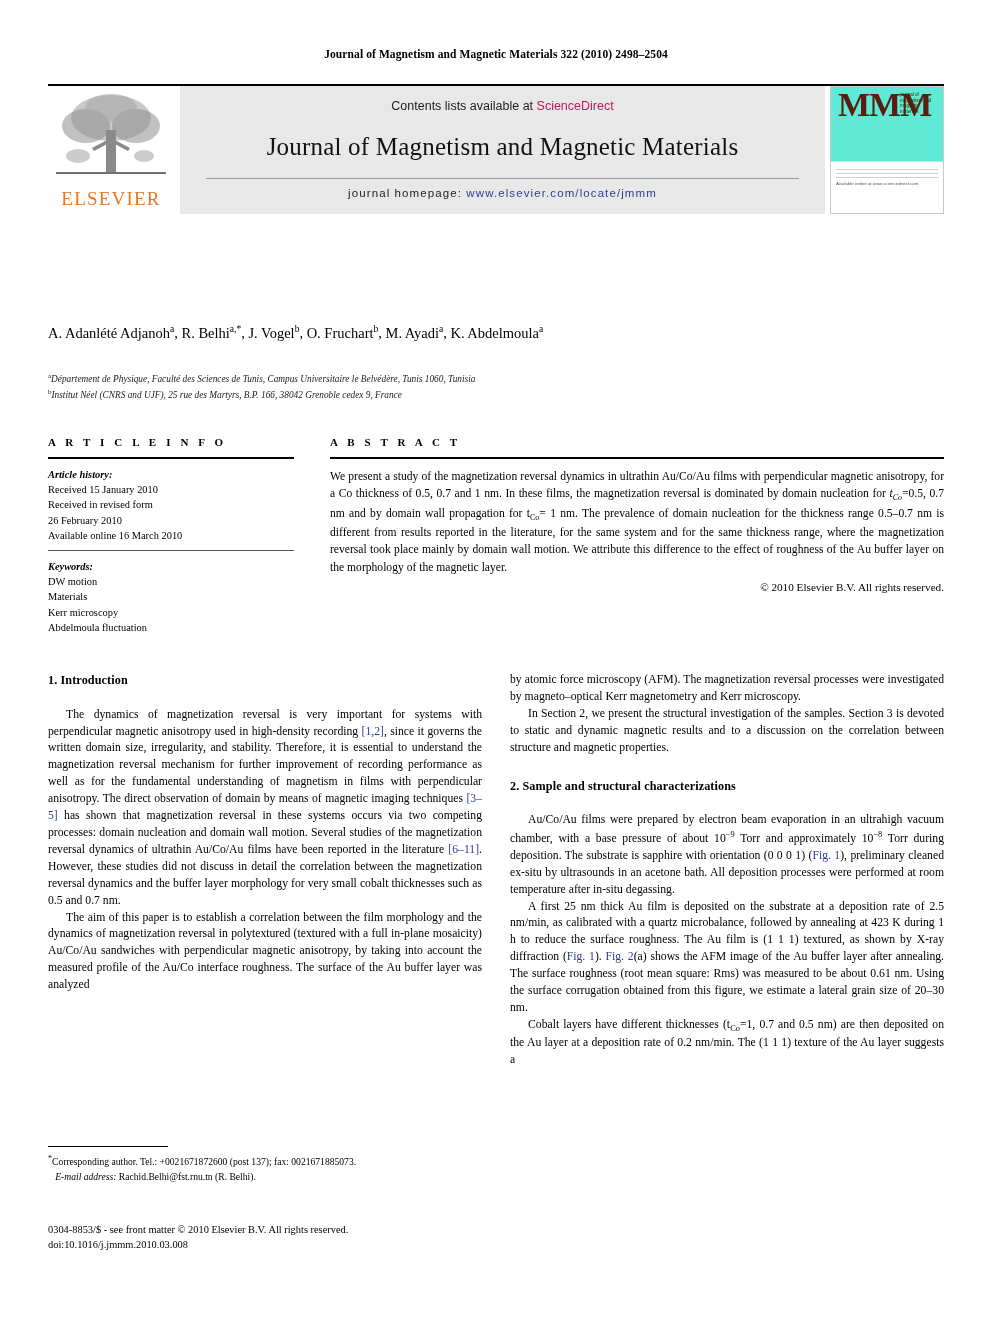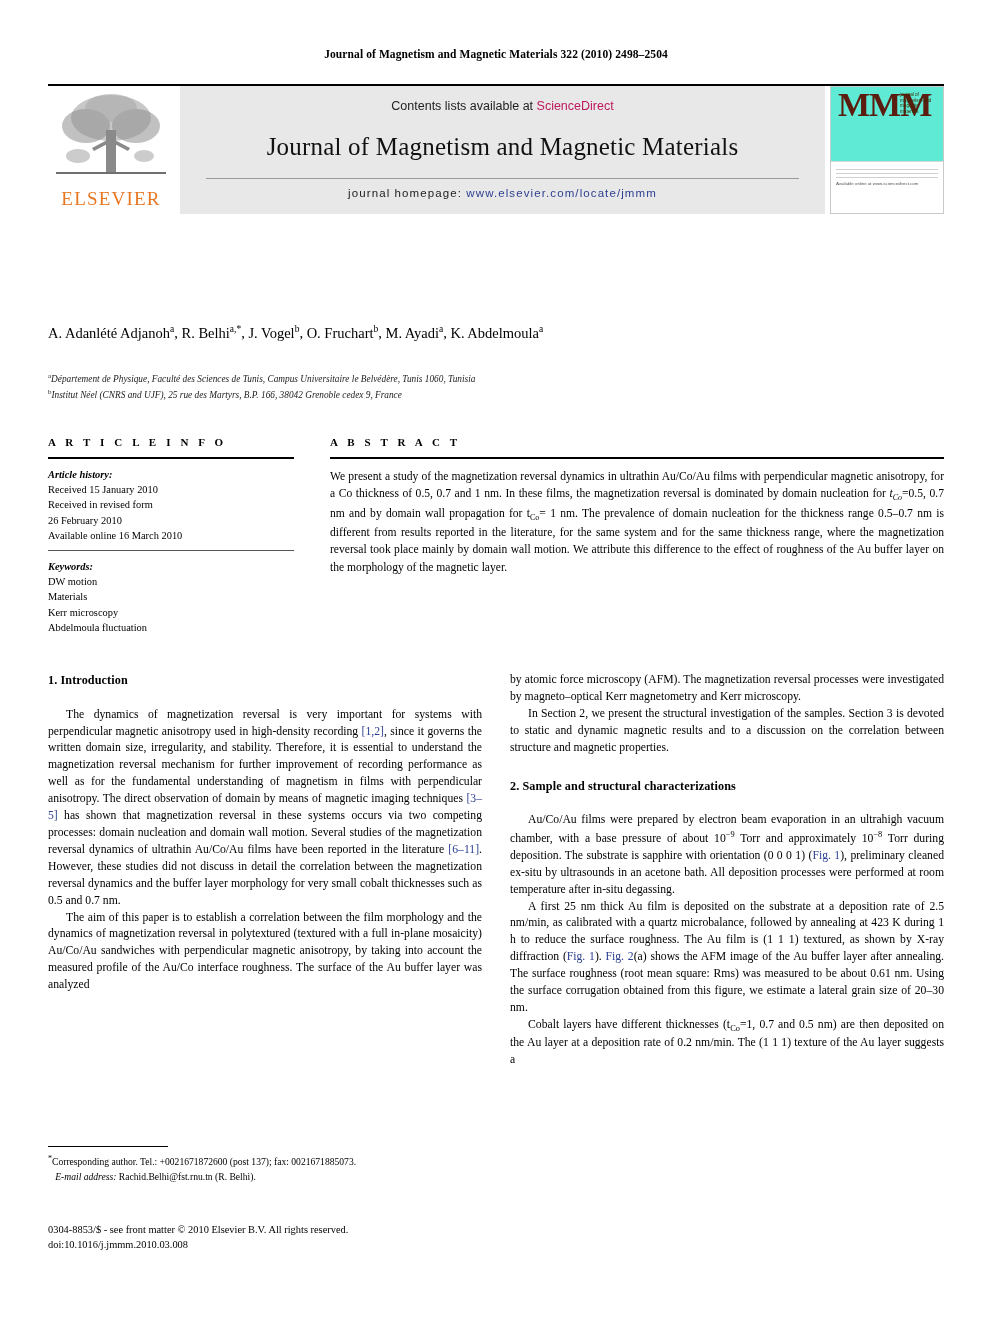--- a/index.html
+++ b/index.html
@@ -234,20 +234,21 @@
       <div>Abdelmoula fluctuation</div>
     </div>
   </div>
 
   <div class="abs-col">
     <div class="sec-head">A B S T R A C T</div>
     <div class="thin-rule"></div>
     <div class="abs-body">
       <span>We present a study of the magnetization reversal dynamics in ultrathin Au/Co/Au films with perpendicular magnetic anisotropy, for a Co thickness of 0.5, 0.7 and 1 nm. In these films, the magnetization reversal is dominated by domain nucleation for </span><i><span>t</span><sub>Co</sub></i><span>=0.5, 0.7 nm and by domain wall propagation for t</span><sub>Co</sub><span>= 1 nm. The prevalence of domain nucleation for the thickness range 0.5–0.7 nm is different from results reported in the literature, for the same system and for the same thickness range, where the magnetization reversal took place mainly by domain wall motion. We attribute this difference to the effect of roughness of the Au buffer layer on the morphology of the magnetic layer.</span>
     </div>
+    <div class="abs-copy">© 2010 Elsevier B.V. All rights reserved.</div>
   </div>
 
   <div class="col col-left">
     <h2>1.  Introduction</h2>
     <p><span>The dynamics of magnetization reversal is very important for systems with perpendicular magnetic anisotropy used in high-density recording </span><span class="ref">[1,2]</span><span>, since it governs the written domain size, irregularity, and stability. Therefore, it is essential to understand the magnetization reversal mechanism for further improvement of recording performance as well as for the fundamental understanding of magnetism in films with perpendicular anisotropy. The direct observation of domain by means of magnetic imaging techniques </span><span class="ref">[3–5]</span><span> has shown that magnetization reversal in these systems occurs via two competing processes: domain nucleation and domain wall motion. Several studies of the magnetization reversal dynamics of ultrathin Au/Co/Au films have been reported in the literature </span><span class="ref">[6–11]</span><span>. However, these studies did not discuss in detail the correlation between the magnetization reversal dynamics and the buffer layer morphology for very small cobalt thicknesses such as 0.5 and 0.7 nm.</span></p>
     <p>The aim of this paper is to establish a correlation between the film morphology and the dynamics of magnetization reversal in polytextured (textured with a full in-plane mosaicity) Au/Co/Au sandwiches with perpendicular magnetic anisotropy, by taking into account the measured profile of the Au/Co interface roughness. The surface of the Au buffer layer was analyzed</p>
   </div>
 
   <div class="col col-right">
     <p class="noindent">by atomic force microscopy (AFM). The magnetization reversal processes were investigated by magneto–optical Kerr magnetometry and Kerr microscopy.</p>

